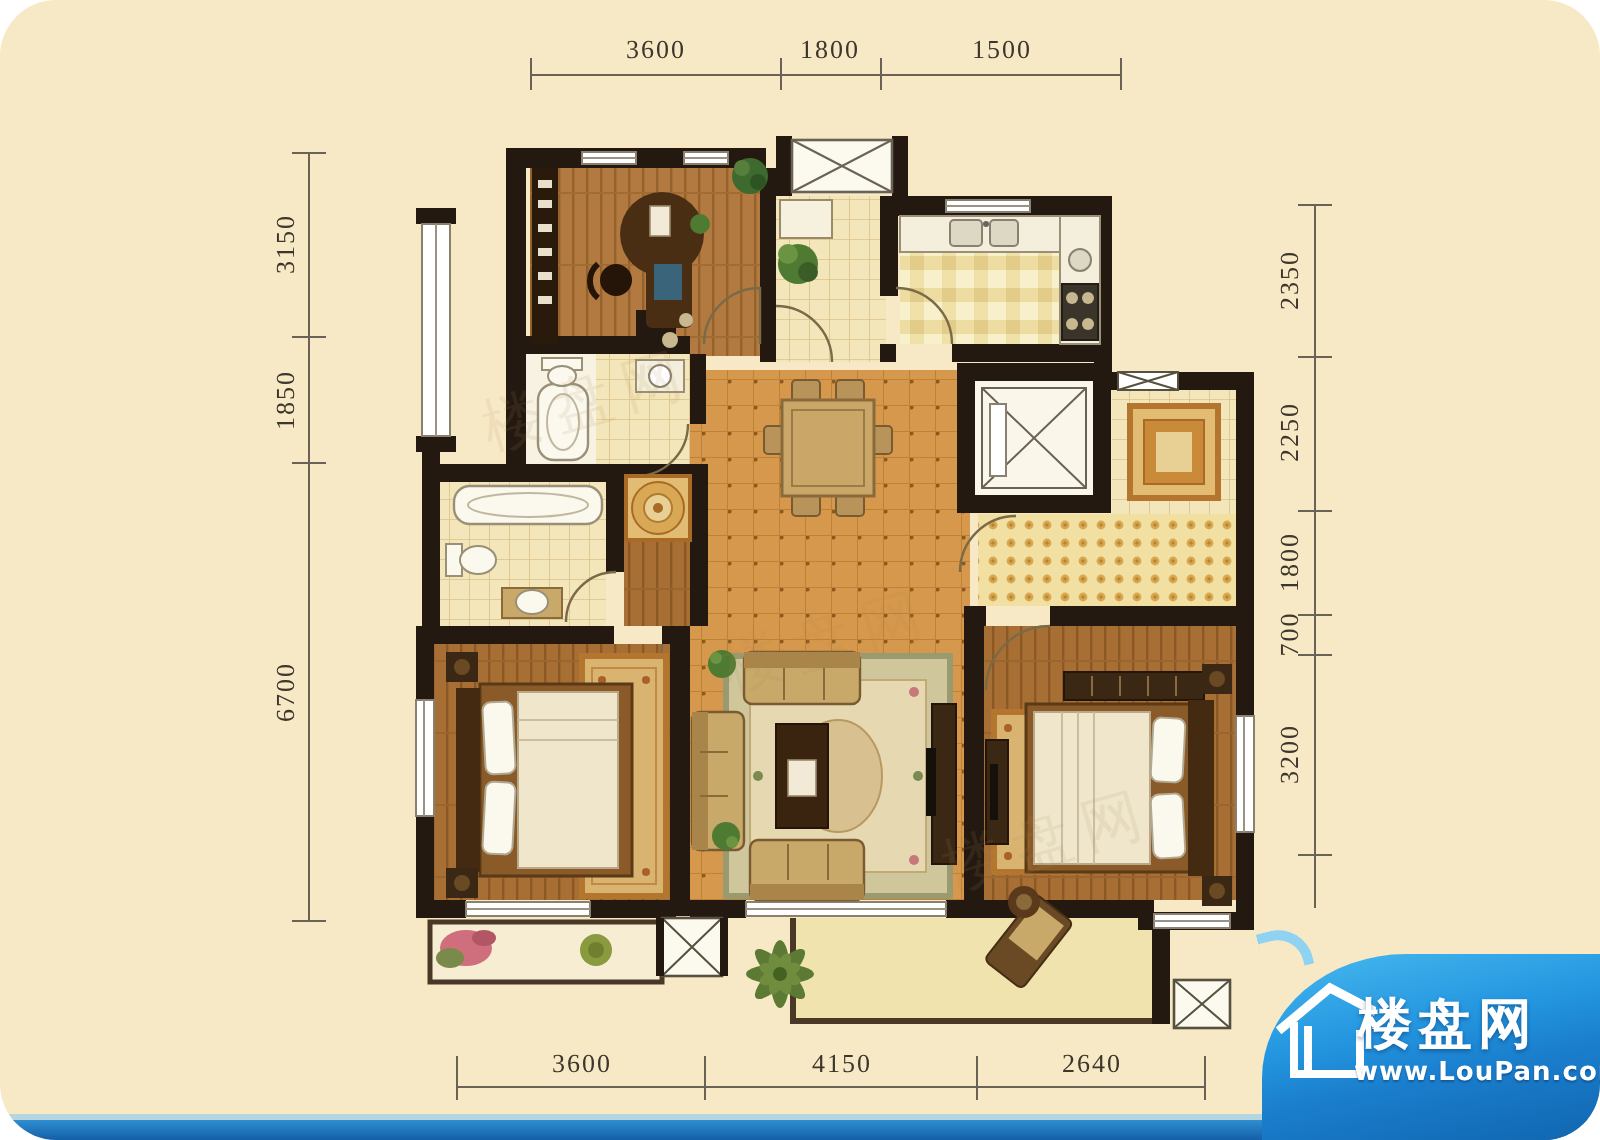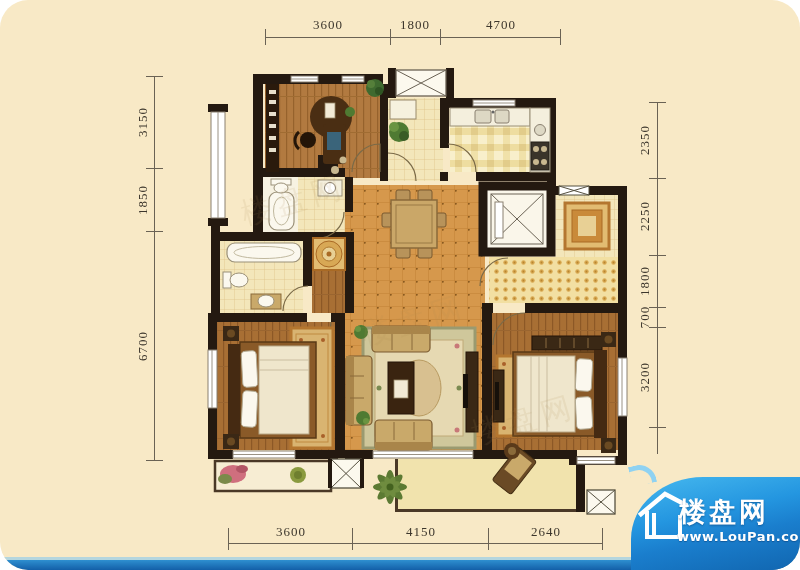--- a/index.html
+++ b/index.html
@@ -36,21 +36,21 @@
 
 <div class="stage">
 
   <div class="dline" style="left:265px;top:37px;width:296px;height:1px;"></div>
   <div class="dline" style="left:265px;top:29px;width:1px;height:16px;"></div>
   <div class="dline" style="left:390px;top:29px;width:1px;height:16px;"></div>
   <div class="dline" style="left:440px;top:29px;width:1px;height:16px;"></div>
   <div class="dline" style="left:560px;top:29px;width:1px;height:16px;"></div>
   <span class="dlabel" style="left:328px;top:25px;">3600</span>
   <span class="dlabel" style="left:415px;top:25px;">1800</span>
-  <span class="dlabel" style="left:501px;top:25px;">4700</span>
+  <span class="dlabel" style="left:501px;top:25px;">1500</span>
 
   <div class="dline" style="left:228px;top:543px;width:374px;height:1px;"></div>
   <div class="dline" style="left:228px;top:528px;width:1px;height:22px;"></div>
   <div class="dline" style="left:352px;top:528px;width:1px;height:22px;"></div>
   <div class="dline" style="left:488px;top:528px;width:1px;height:22px;"></div>
   <div class="dline" style="left:602px;top:528px;width:1px;height:22px;"></div>
   <span class="dlabel" style="left:291px;top:532px;">3600</span>
   <span class="dlabel" style="left:421px;top:532px;">4150</span>
   <span class="dlabel" style="left:546px;top:532px;">2640</span>
 

